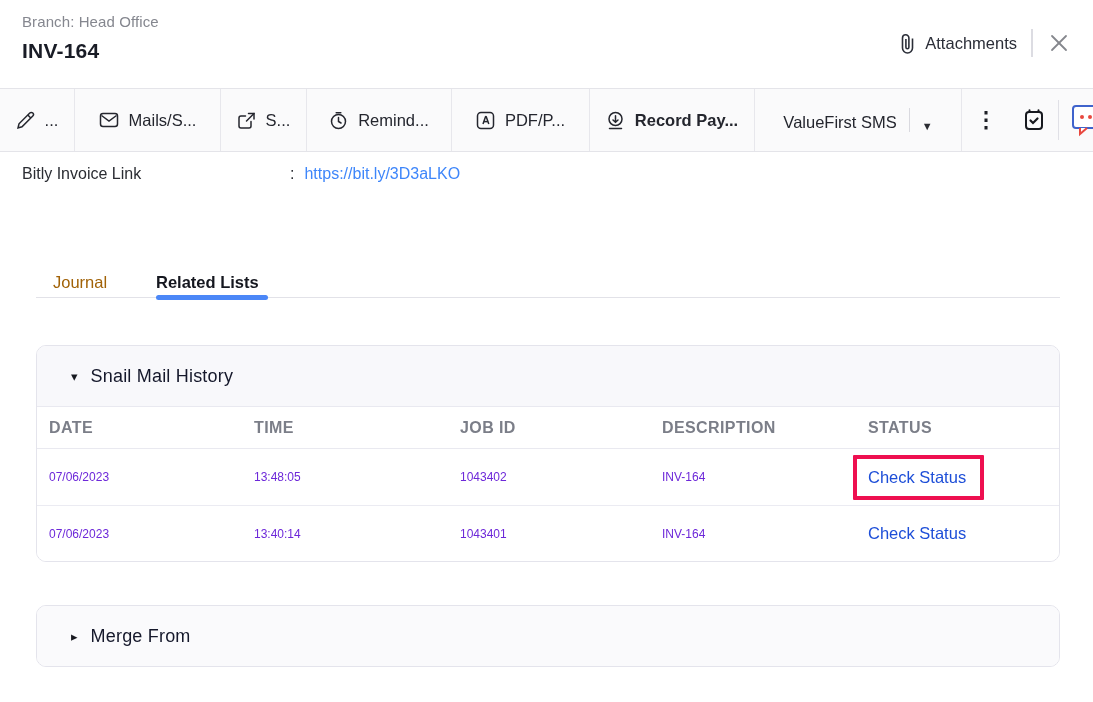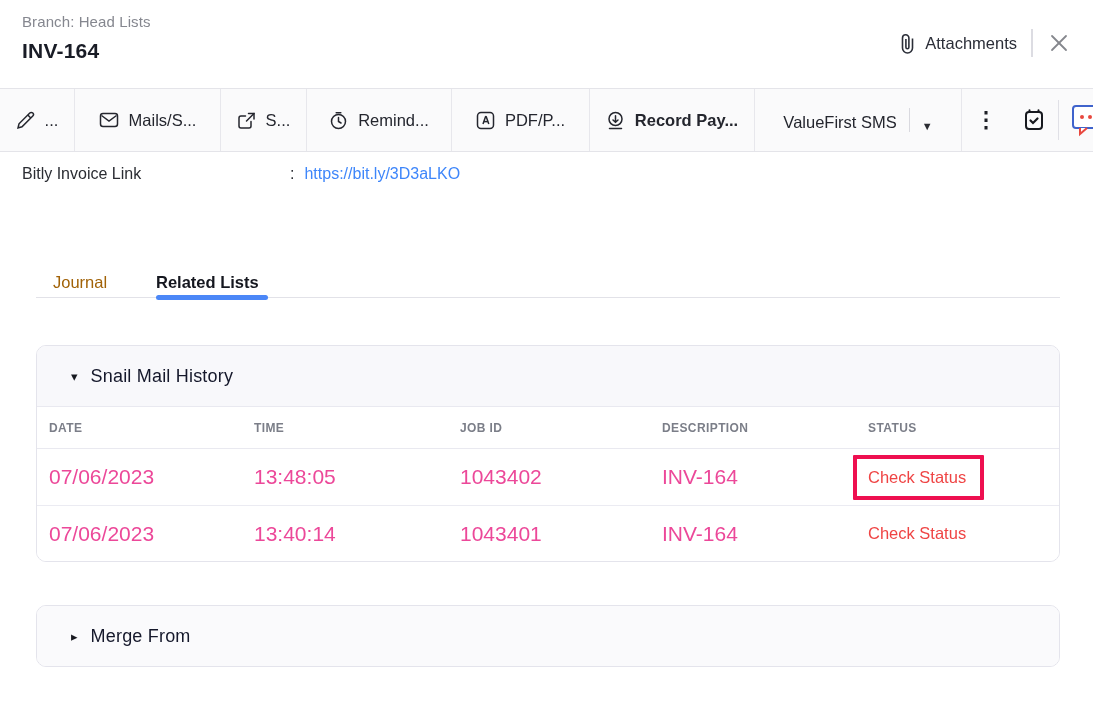--- a/index.html
+++ b/index.html
@@ -50,36 +50,36 @@
   .panel-merge { top:605px; height:62px; background:#fafafc; }
   .panel-head { display:flex; align-items:center; gap:13px; height:60px; padding-left:34px; background:#f8f8fb; cursor:pointer; }
   .panel-merge .panel-head { background:#fafafc; }
   .caret { font-size:13px; color:#16181f; line-height:1; }
   .panel-title { font-size:18px; color:#15182b; letter-spacing:.2px; }
 
   
   .tbl { width:100%; }
   .tbl-row { display:grid; grid-template-columns:205px 206px 202px 206px 1fr; align-items:center; }
   .tbl-head { height:43px; border-top:1px solid #e9e9f0; border-bottom:1px solid #e9e9f0; background:#fff; }
-  .th { font-size:12px; font-weight:700; color:#7b7e88; letter-spacing:.4px; padding-left:12px; }
+  .th { font-size:16px; font-weight:700; color:#7b7e88; letter-spacing:.4px; padding-left:12px; }
   .tbl-body-row { height:56px; background:#fff; }
   .tbl-body-row + .tbl-body-row { border-top:1px solid #ebebf2; }
-  .td { font-size:21px; color:#ec4899; padding-left:12px; }
-  .status-link { color:#ef4444; font-size:16.5px; text-decoration:none; cursor:pointer; }
+  .td { font-size:12px; color:#6d28d9; padding-left:12px; }
+  .status-link { color:#1d4ed8; font-size:16.5px; text-decoration:none; cursor:pointer; }
   .status-cell { padding-left:12px; }
   .hl-box { display:inline-block; border:4px solid #ee0f50; padding:9px 14px 9px 11px; margin-left:-15px; border-radius:1px; }
 </style>
 </head>
 <body>
 
 <div class="page">
 
   <div class="header">
     <div class="header-left">
-      <div class="branch-label">Branch: Head Lists</div>
+      <div class="branch-label">Branch: Head Office</div>
       <div class="inv-title">INV-164</div>
     </div>
     <div class="header-right">
       <button class="hdr-btn">
         <span style="display:flex;">
           <svg width="17" height="21" viewBox="0 0 17 21" fill="none" stroke="#2b2e38" stroke-width="1.6">
             <path d="M13.5 5.5v9.5a5 5 0 0 1-10 0V5a3.2 3.2 0 0 1 6.4 0v9.3a1.5 1.5 0 0 1-3 0V6"></path>
           </svg>
         </span>
         <span>Attachments</span>

